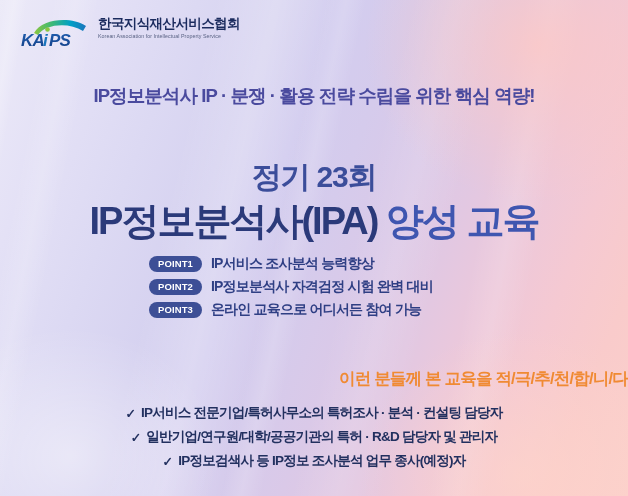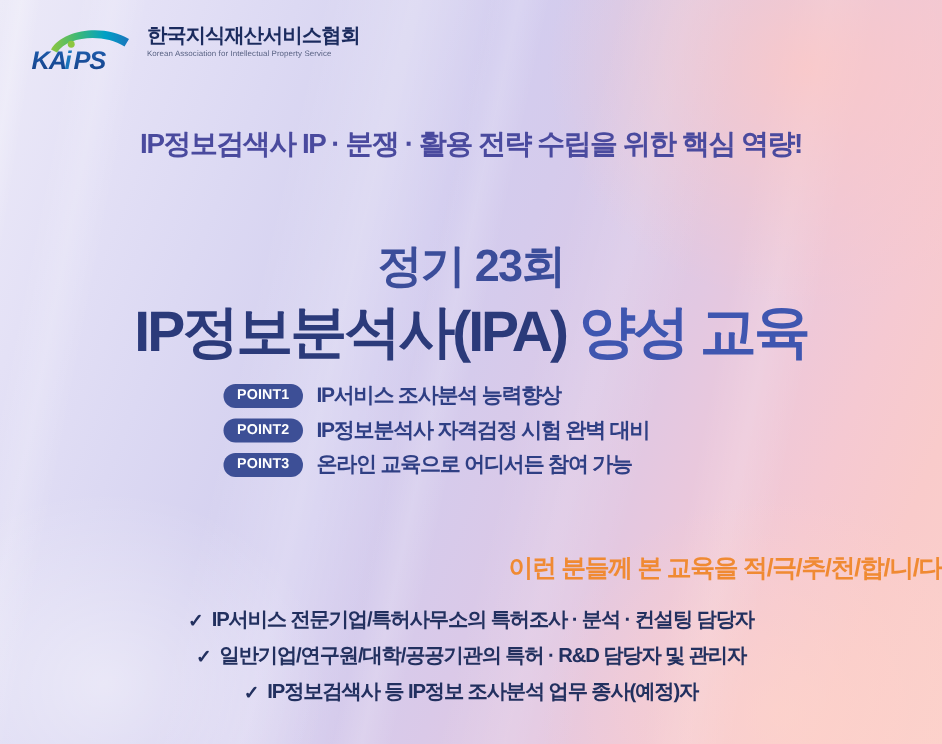--- a/index.html
+++ b/index.html
@@ -196,21 +196,21 @@
         <text x="29" y="29" font-family="Liberation Sans, sans-serif" font-size="17" font-weight="bold" font-style="italic" fill="url(#kblue)" letter-spacing="-0.8">PS</text>
         <circle cx="27.5" cy="12.5" r="2.3" fill="#8dc63f"></circle>
       </svg>
     </div>
     <div class="logo-words">
       <div class="assoc-kr">한국지식재산서비스협회</div>
       <div class="assoc-en">Korean Association for Intellectual Property Service</div>
     </div>
   </div>
 
-  <div class="tagline">IP정보검색사 IP · 분쟁 · 활용 전략 수립을 위한 핵심 역량!</div>
+  <div class="tagline">IP정보분석사 IP · 분쟁 · 활용 전략 수립을 위한 핵심 역량!</div>
 
   <div class="session">정기 23회</div>
 
   <div class="main-title">
     <span class="t-dark">IP정보분석사(IPA)</span><span class="t-light"> 양성 교육</span>
   </div>
 
   <div class="points">
     <div class="point-row">
       <span class="point-badge">POINT1</span>

